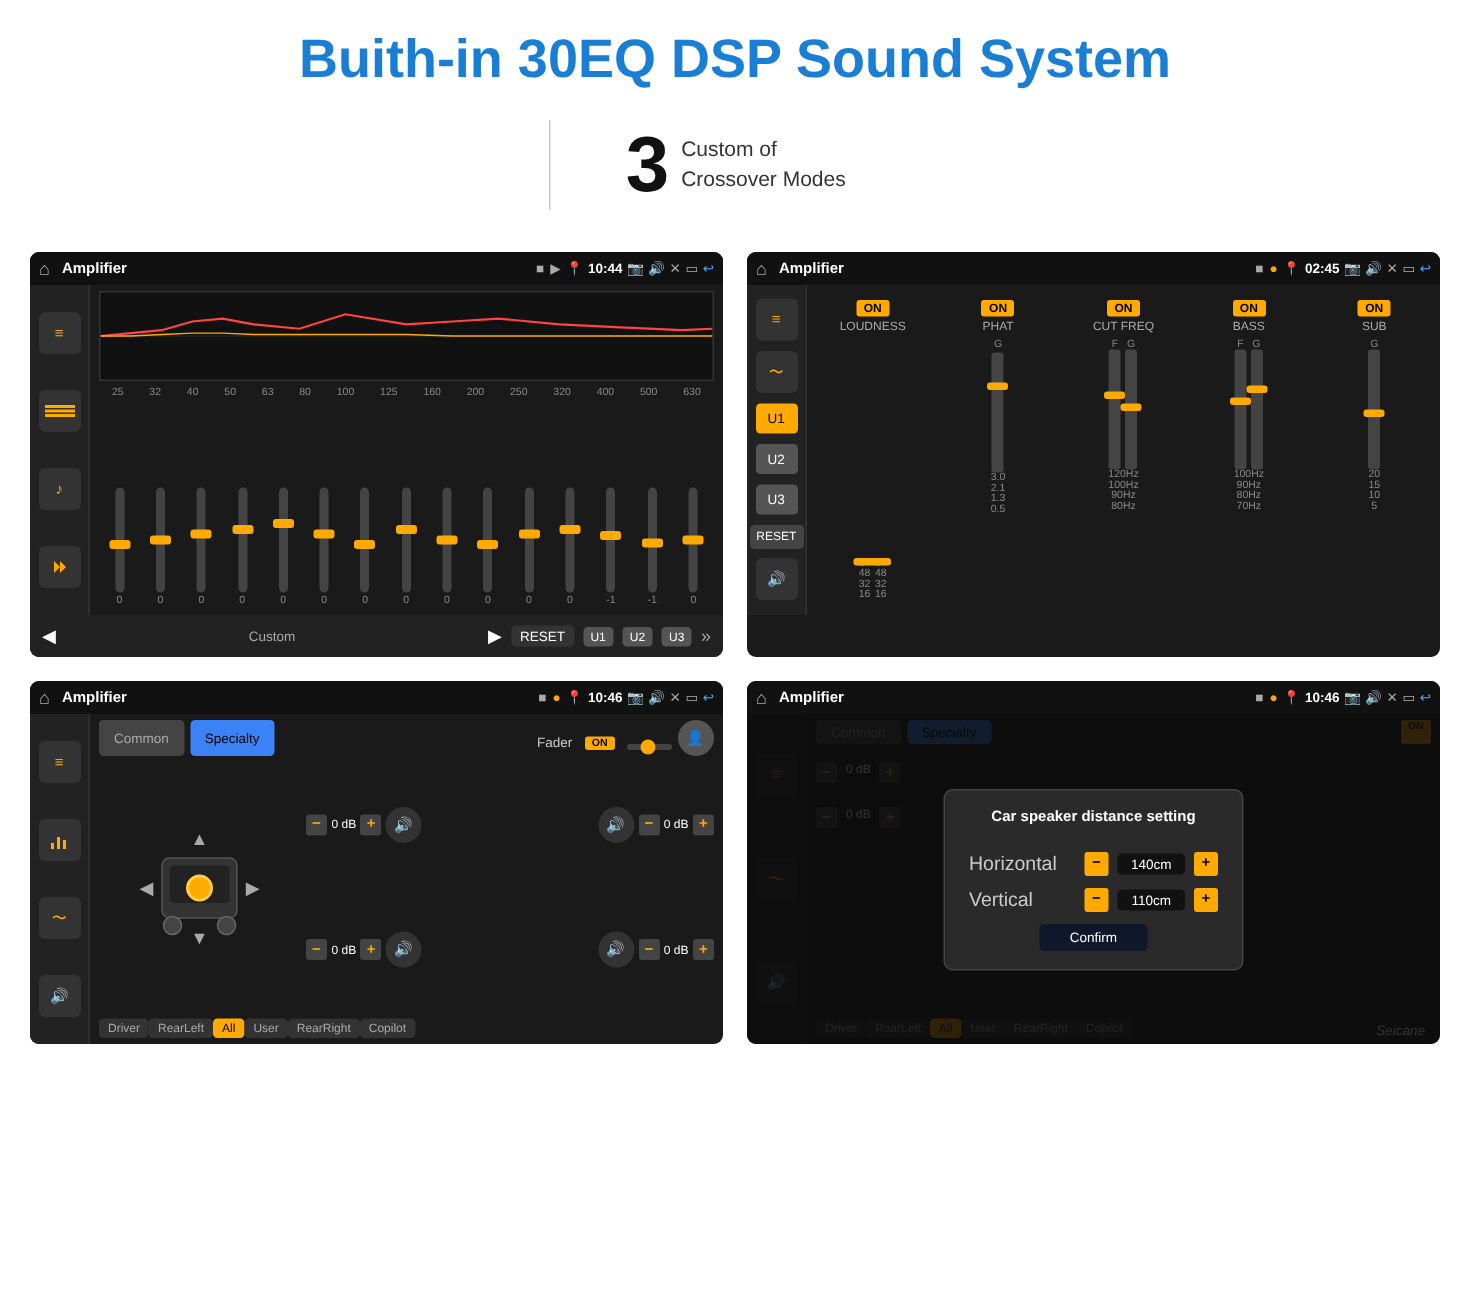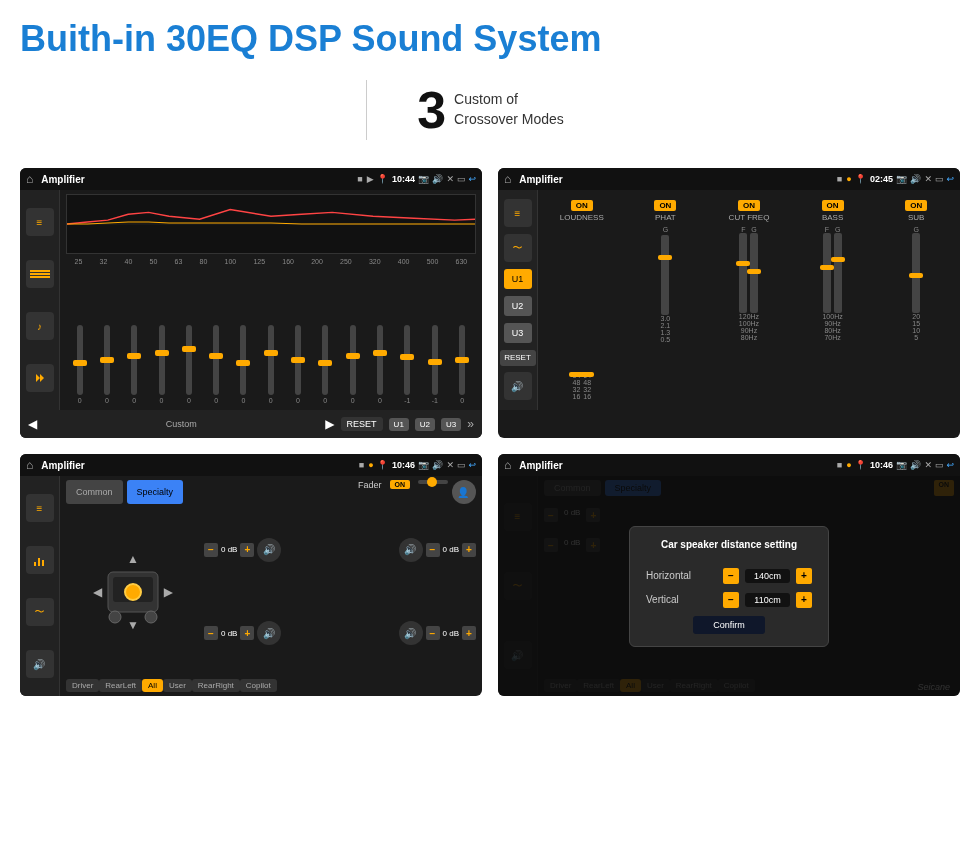--- a/index.html
+++ b/index.html
@@ -6,20 +6,21 @@
     body {
       width: 980px;
       min-height: 863px;
       background: #fff;
       font-family: Arial, sans-serif;
       overflow-x: hidden;
     }
 
     
     .main-title {
+      text-align: center;
       padding: 18px 20px 10px;
       font-size: 36px;
       font-weight: bold;
       color: #1a7fd4;
     }
 
     
     .stats-row {
       display: flex;
       justify-content: center;
@@ -321,21 +322,21 @@
       border-radius: 3px;
       border: none;
       cursor: pointer;
     }
     .tab-btn.active {
       background: #3b82f6;
       color: #000;
     }
     .fader-row {
       display: flex;
-      align-items: flex-start;
+      align-items: flex-end;
       gap: 8px;
       margin-bottom: 4px;
     }
     .fader-label { color: #ccc; font-size: 9px; }
     .on-toggle {
       background: #ffaa00;
       color: #000;
       font-size: 7px;
       font-weight: bold;
       padding: 1px 5px;
@@ -409,21 +410,21 @@
       font-weight: bold;
       margin-bottom: 18px;
       text-align: center;
     }
     .distance-row {
       display: flex;
       align-items: center;
       gap: 6px;
       margin-bottom: 8px;
     }
-    .distance-label { color: #ccc; font-size: 10px; flex: 1; }
+    .distance-label { color: #ccc; font-size: 13px; flex: 1; }
     .distance-val {
       background: #111;
       color: #fff;
       font-size: 9px;
       padding: 2px 6px;
       border-radius: 3px;
       min-width: 45px;
       text-align: center;
     }
     .dist-btn {

